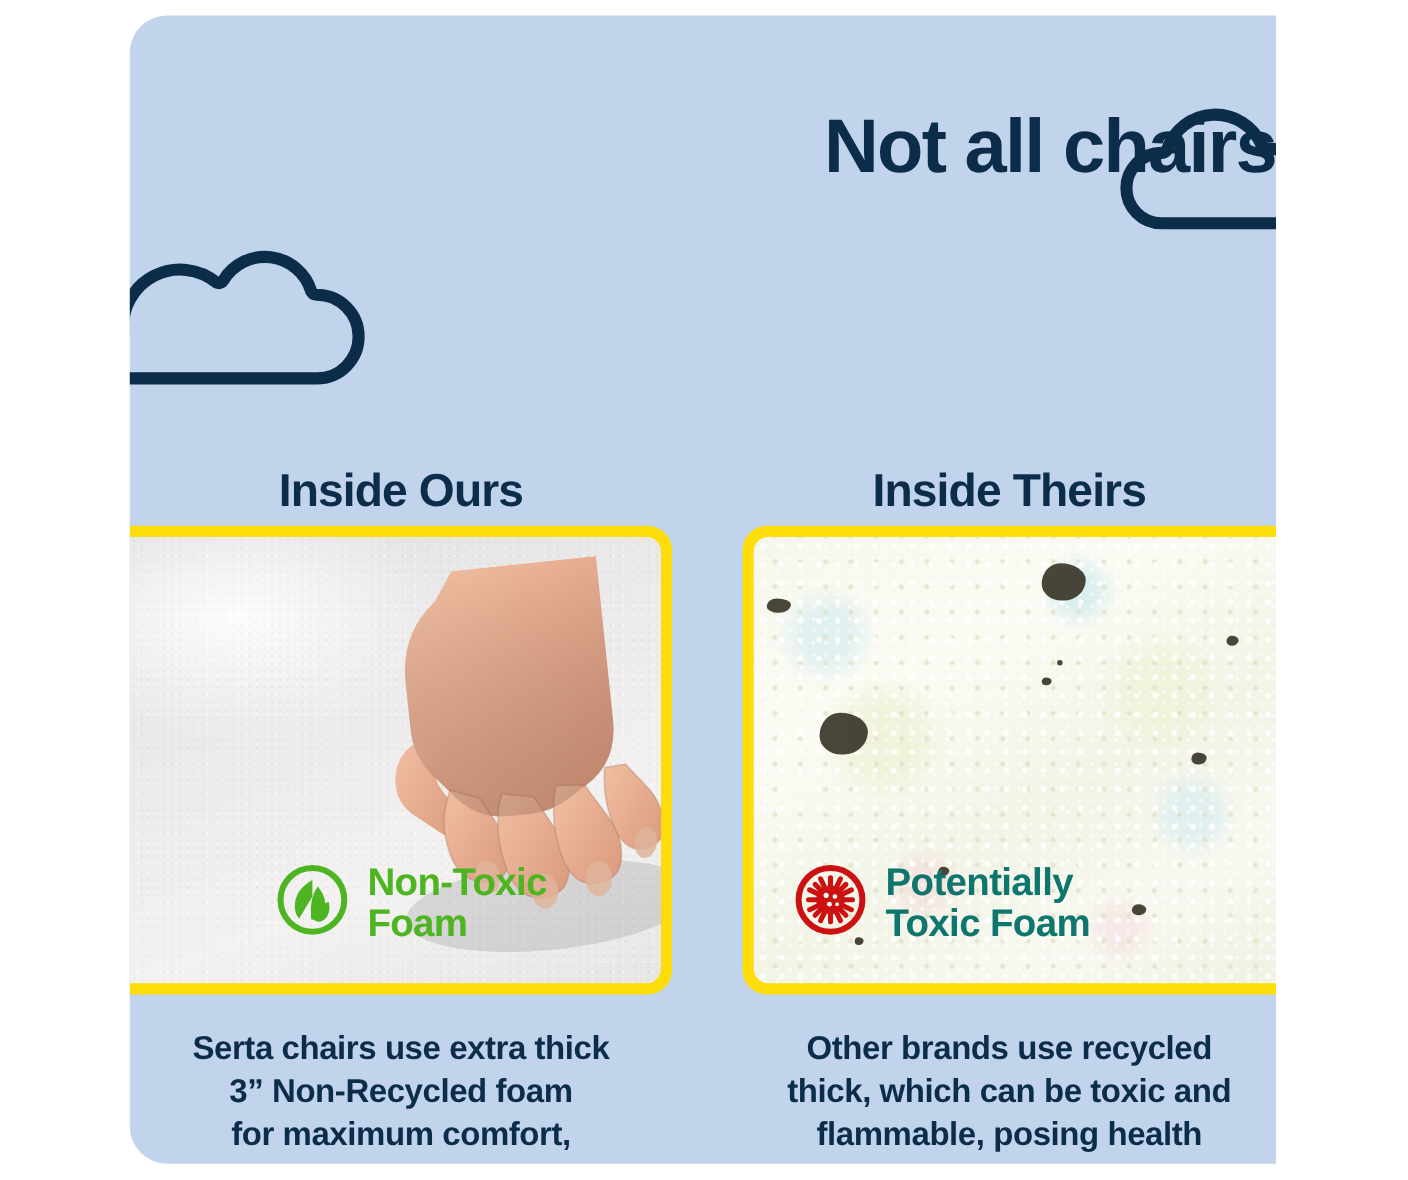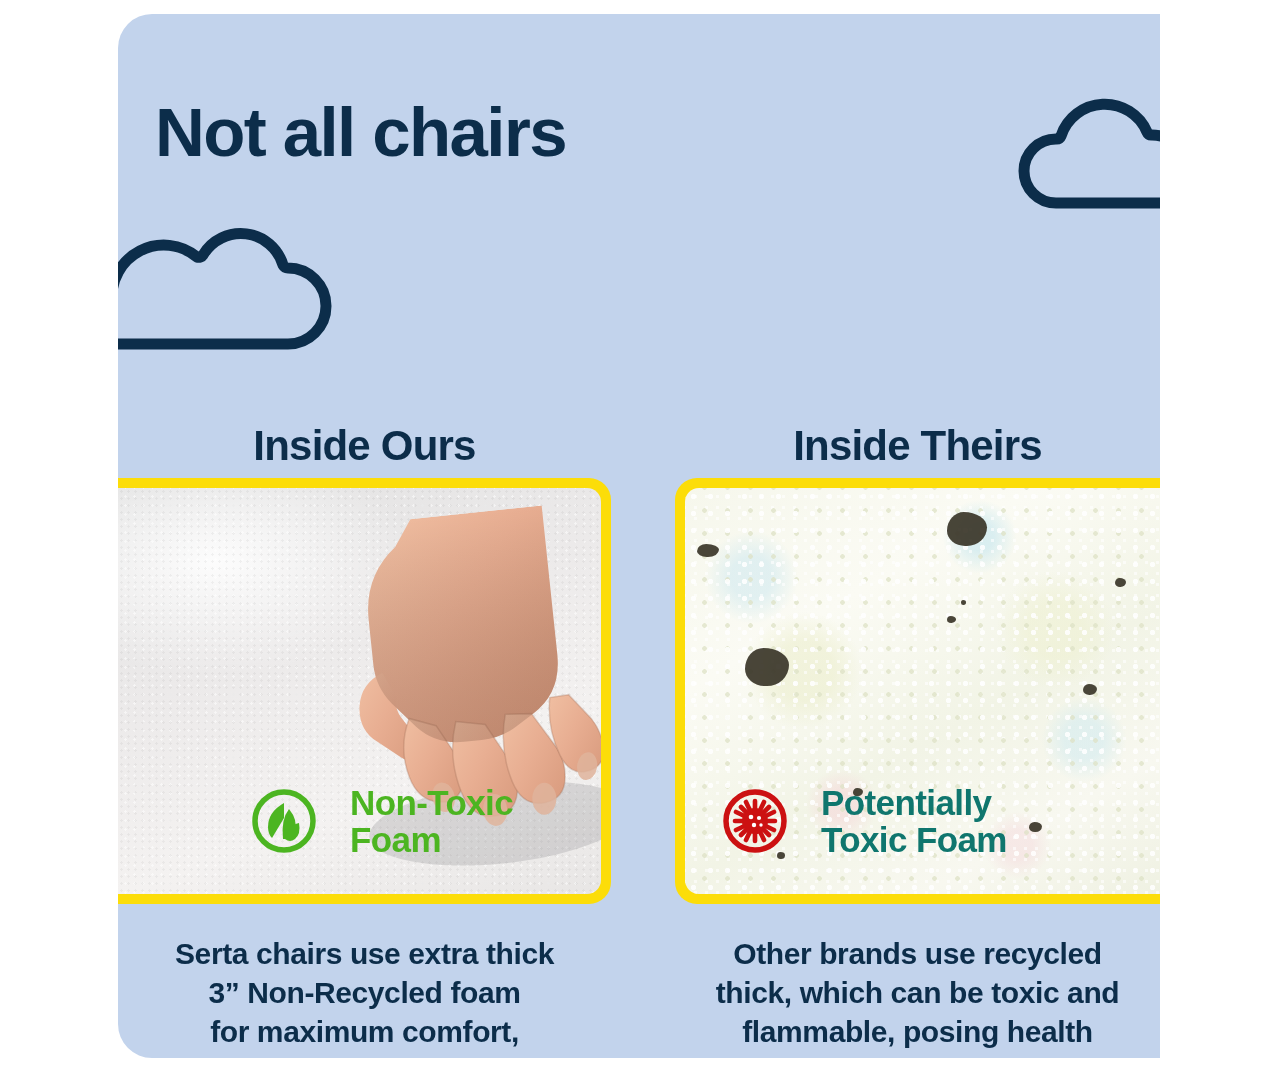--- a/index.html
+++ b/index.html
@@ -42,21 +42,21 @@
   }
   .cloud-left  { left: -6px;  top: 188px; }
   .cloud-right { right: -30px; top: 56px; }
 
   
   .headline {
     position: absolute;
     left: 0;
     right: 0;
     top: 82px;
-    text-align: left;
+    text-align: right;
     color: #0c2d4a;
     font-size: 69px;
     font-weight: 700;
     letter-spacing: -1.6px;
     line-height: 1.06;
     padding-left: 37px;
   }
   .headline .l2 { display: block; }
 
   .subhead {
@@ -178,22 +178,22 @@
     position: absolute;
     background: #3a3528;
     border-radius: 42% 58% 50% 45% / 55% 45% 55% 45%;
     opacity: .92;
   }
 
   
   .badge {
     position: absolute;
     display: flex;
-    align-items: center;
-    gap: 32px;
+    align-items: flex-start;
+    gap: 16px;
     bottom: 36px;
   }
   .badge-ours   { left: 132px; }
   .badge-theirs { left: 36px; }
   .badge-text {
     font-size: 35px;
     font-weight: 700;
     line-height: 1.06;
     letter-spacing: -0.6px;
     white-space: pre-line;

